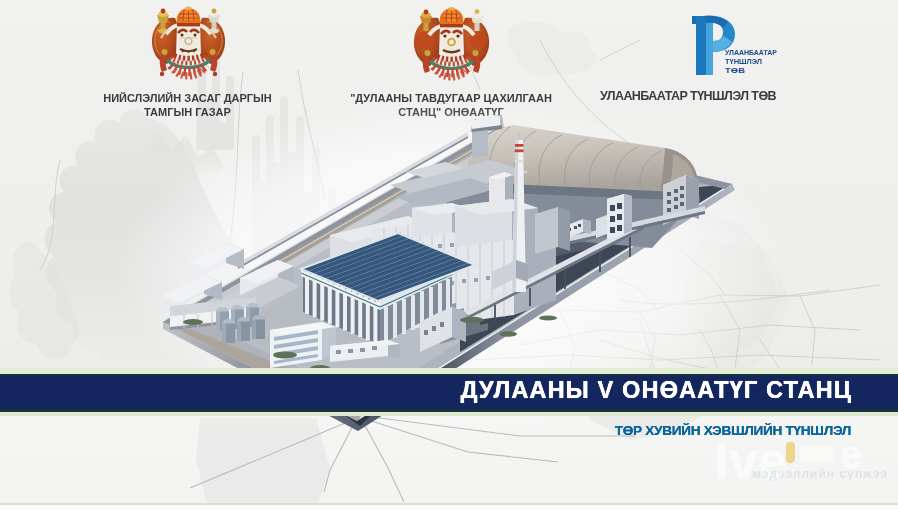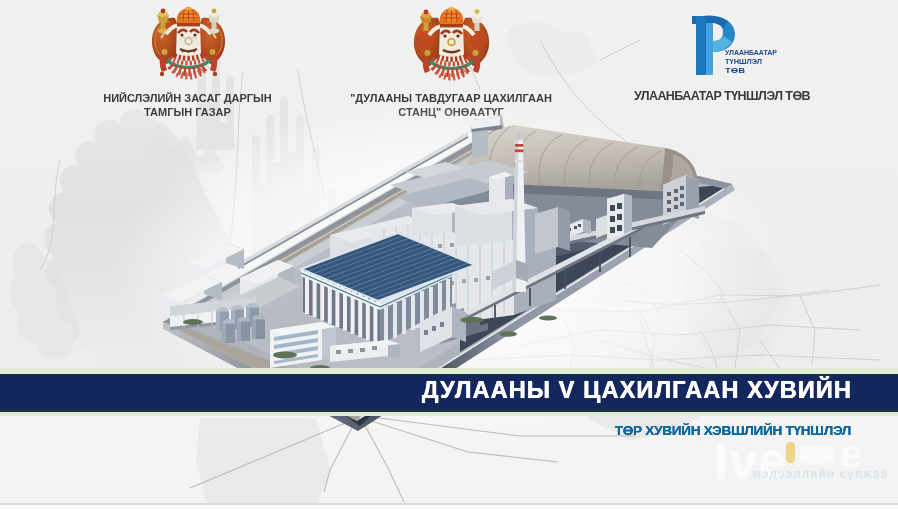--- a/index.html
+++ b/index.html
@@ -439,21 +439,21 @@
     <rect x="514.5" y="160" width="9.4" height="2.2" fill="#d9dce1"></rect>
     <line x1="519" y1="140" x2="519" y2="132" stroke="#b9bec6" stroke-width="1"></line>
 
     <polygon points="492,272 516,260 528,264 504,276" fill="#d9dce1"></polygon>
     <polygon points="492,272 516,260 516,278 492,290" fill="#cdd1d8"></polygon>
     <polygon points="516,260 528,264 528,282 516,278" fill="#a3aab6"></polygon>
   </svg>
 
   <div class="lbl" style="left:85px;top:92px;width:205px;">НИЙСЛЭЛИЙН ЗАСАГ ДАРГЫН<br>ТАМГЫН ГАЗАР</div>
   <div class="lbl" style="left:340px;top:92px;width:222px;">"ДУЛААНЫ ТАВДУГААР ЦАХИЛГААН<br>СТАНЦ" ОНӨААТҮГ</div>
-  <div class="lbl" style="left:622px;top:89.5px;width:200px;font-size:12.5px;letter-spacing:-0.55px;">УЛААНБААТАР ТҮНШЛЭЛ ТӨВ</div>
+  <div class="lbl" style="left:588px;top:89.5px;width:200px;font-size:12.5px;letter-spacing:-0.55px;">УЛААНБААТАР ТҮНШЛЭЛ ТӨВ</div>
 
   <svg class="abs" id="emb1" style="left:149px;top:6px;z-index:3" width="79" height="74" viewBox="0 0 79 74">
     <defs>
       <radialGradient id="lobe" cx="0.4" cy="0.35" r="0.75">
         <stop offset="0" stop-color="#cc6626"></stop>
         <stop offset="0.6" stop-color="#b04a1e"></stop>
         <stop offset="1" stop-color="#943a16"></stop>
       </radialGradient>
     </defs>
 
@@ -576,21 +576,21 @@
       <text x="35" y="52" textLength="37" lengthAdjust="spacingAndGlyphs" font-family="Liberation Sans, sans-serif" font-size="7.8" font-weight="bold" fill="#1b4a86">ТҮНШЛЭЛ</text>
       <text x="35" y="61" textLength="20" lengthAdjust="spacingAndGlyphs" font-family="Liberation Sans, sans-serif" font-size="7.8" font-weight="bold" fill="#1b4a86">ТӨВ</text>
     </g>
   </svg>
 
   <div class="band-sage1"></div>
   <div class="band-dark1"></div>
   <div class="band-navy"></div>
   <div class="band-dark2"></div>
   <div class="band-sage2"></div>
-  <div class="banner-text">ДУЛААНЫ V ЦАХИЛГААН ХУВИЙН</div>
+  <div class="banner-text">ДУЛААНЫ V ОНӨААТҮГ СТАНЦ</div>
   <div class="strip2-text">ТӨР ХУВИЙН ХЭВШЛИЙН ТҮНШЛЭЛ</div>
   <div class="botline"></div>
   <div class="botstrip"></div>
 
   <div class="wm" style="left:714px;top:432px;font-size:51px;letter-spacing:1px;color:rgba(255,255,255,0.66);">Ive</div>
   <div class="wm" style="left:840px;top:432px;font-size:40px;color:rgba(255,255,255,0.62);">e</div>
   <div class="abs" style="left:786px;top:442px;width:9px;height:21px;border-radius:4px;background:rgba(235,200,95,0.7);z-index:8;"></div>
   <div class="abs" style="left:800px;top:446px;width:34px;height:17px;border-radius:3px;background:rgba(255,255,255,0.45);z-index:8;"></div>
   <div class="wm" style="left:752px;top:467px;font-size:12px;letter-spacing:1px;color:rgba(205,216,232,0.6);">мэдээллийн сүлжээ</div>
 

